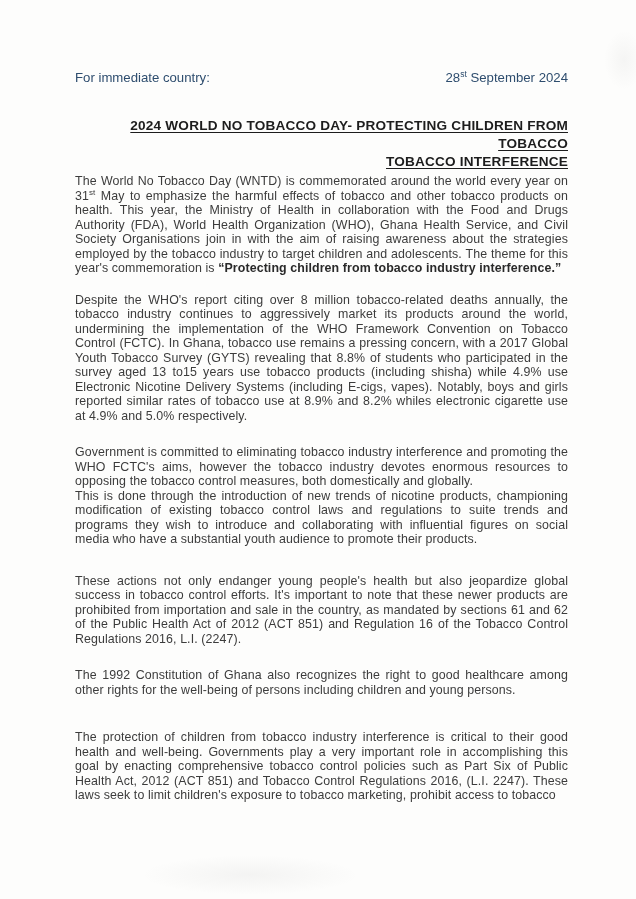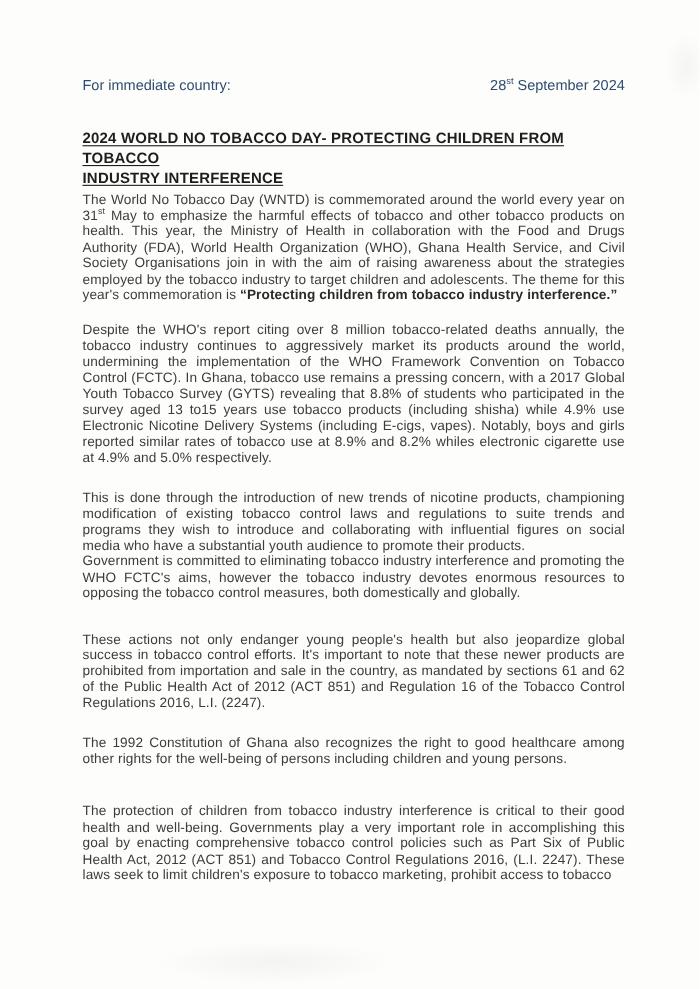--- a/index.html
+++ b/index.html
@@ -45,21 +45,21 @@
     font-size: 13.2px;
     line-height: 16px;
   }
   .header-row sup {
     font-size: 8.5px;
     line-height: 0;
   }
 
   .doc-title {
     margin: 31px 0 0 0;
-    text-align: left;
+    text-align: right;
     font-size: 13.6px;
     font-weight: bold;
     color: #1d1d1d;
     line-height: 18px;
     letter-spacing: 0.2px;
   }
   .doc-title .title-line {
     display: block;
     text-decoration: underline;
     text-underline-offset: 2px;
@@ -100,32 +100,32 @@
   <div class="smudge smudge-bottom"></div>
   <div class="smudge smudge-right"></div>
 
   <div class="header-row">
     <span>For immediate country:</span>
     <span><span>28</span><sup>st</sup><span> September 2024</span></span>
   </div>
 
   <h1 class="doc-title">
     <span class="title-line">2024 WORLD NO TOBACCO DAY- PROTECTING CHILDREN FROM TOBACCO</span>
-    <span class="title-line">INDUSTRY INTERFERENCE</span>
+    <span class="title-line">TOBACCO INTERFERENCE</span>
   </h1>
 
   <div class="body-copy">
 
     <p class="para"><span>The World No Tobacco Day (WNTD) is commemorated around the world every year on 31</span><sup>st</sup><span> May to emphasize the harmful effects of tobacco and other tobacco products on health. This year, the Ministry of Health in collaboration with the Food and Drugs Authority (FDA), World Health Organization (WHO), Ghana Health Service, and Civil Society Organisations join in with the aim of raising awareness about the strategies employed by the tobacco industry to target children and adolescents. The theme for this year's commemoration is </span><span class="theme-bold">“Protecting children from tobacco industry interference.”</span></p>
 
     <p class="para gap-md"><span>Despite the WHO's report citing over 8 million tobacco-related deaths annually, the tobacco industry continues to aggressively market its products around the world, undermining the implementation of the WHO Framework Convention on Tobacco Control (FCTC). In Ghana, tobacco use remains a pressing concern, with a 2017 Global Youth Tobacco Survey (GYTS) revealing that 8.8% of students who participated in the survey aged 13 to15 years use tobacco products (including shisha) while 4.9% use Electronic Nicotine Delivery Systems (including E-cigs, vapes). Notably, boys and girls reported similar rates of tobacco use at 8.9% and 8.2% whiles electronic cigarette use at 4.9% and 5.0% respectively.</span></p>
 
     <p class="para gap-lg">
+        <span class="sub-block">Government is committed  to eliminating tobacco industry interference and promoting the WHO FCTC's aims, however the tobacco industry devotes enormous resources to opposing the tobacco control measures, both domestically and globally.</span>
         <span class="sub-block">This is done through the introduction of new trends of nicotine products, championing modification of existing tobacco control laws and regulations to suite trends and programs they wish to introduce and collaborating with influential figures on social media who have a substantial youth audience to promote their products.</span>
-        <span class="sub-block">Government is committed  to eliminating tobacco industry interference and promoting the WHO FCTC's aims, however the tobacco industry devotes enormous resources to opposing the tobacco control measures, both domestically and globally.</span>
       </p>
 
     <p class="para gap-md"><span>These actions not only endanger young people's health but also jeopardize global success in tobacco control efforts.  It's important to note that these newer products are prohibited from importation and sale in the country, as mandated by sections 61 and 62 of the Public Health Act of 2012 (ACT 851) and Regulation 16 of the Tobacco Control Regulations 2016, L.I. (2247).</span></p>
 
     <p class="para gap-xl"><span>The 1992 Constitution of Ghana also recognizes the right to good healthcare among other rights for the well-being of persons including children and young persons.</span></p>
 
     <p class="para"><span>The protection of children from tobacco industry interference is critical to their good health and well-being. Governments play a very important role in accomplishing this goal by enacting comprehensive tobacco control policies such as Part Six of Public Health Act, 2012 (ACT 851) and Tobacco Control Regulations 2016, (L.I. 2247). These laws seek to limit children's exposure to tobacco marketing, prohibit access to tobacco</span></p>
 
   </div>
 </div>

